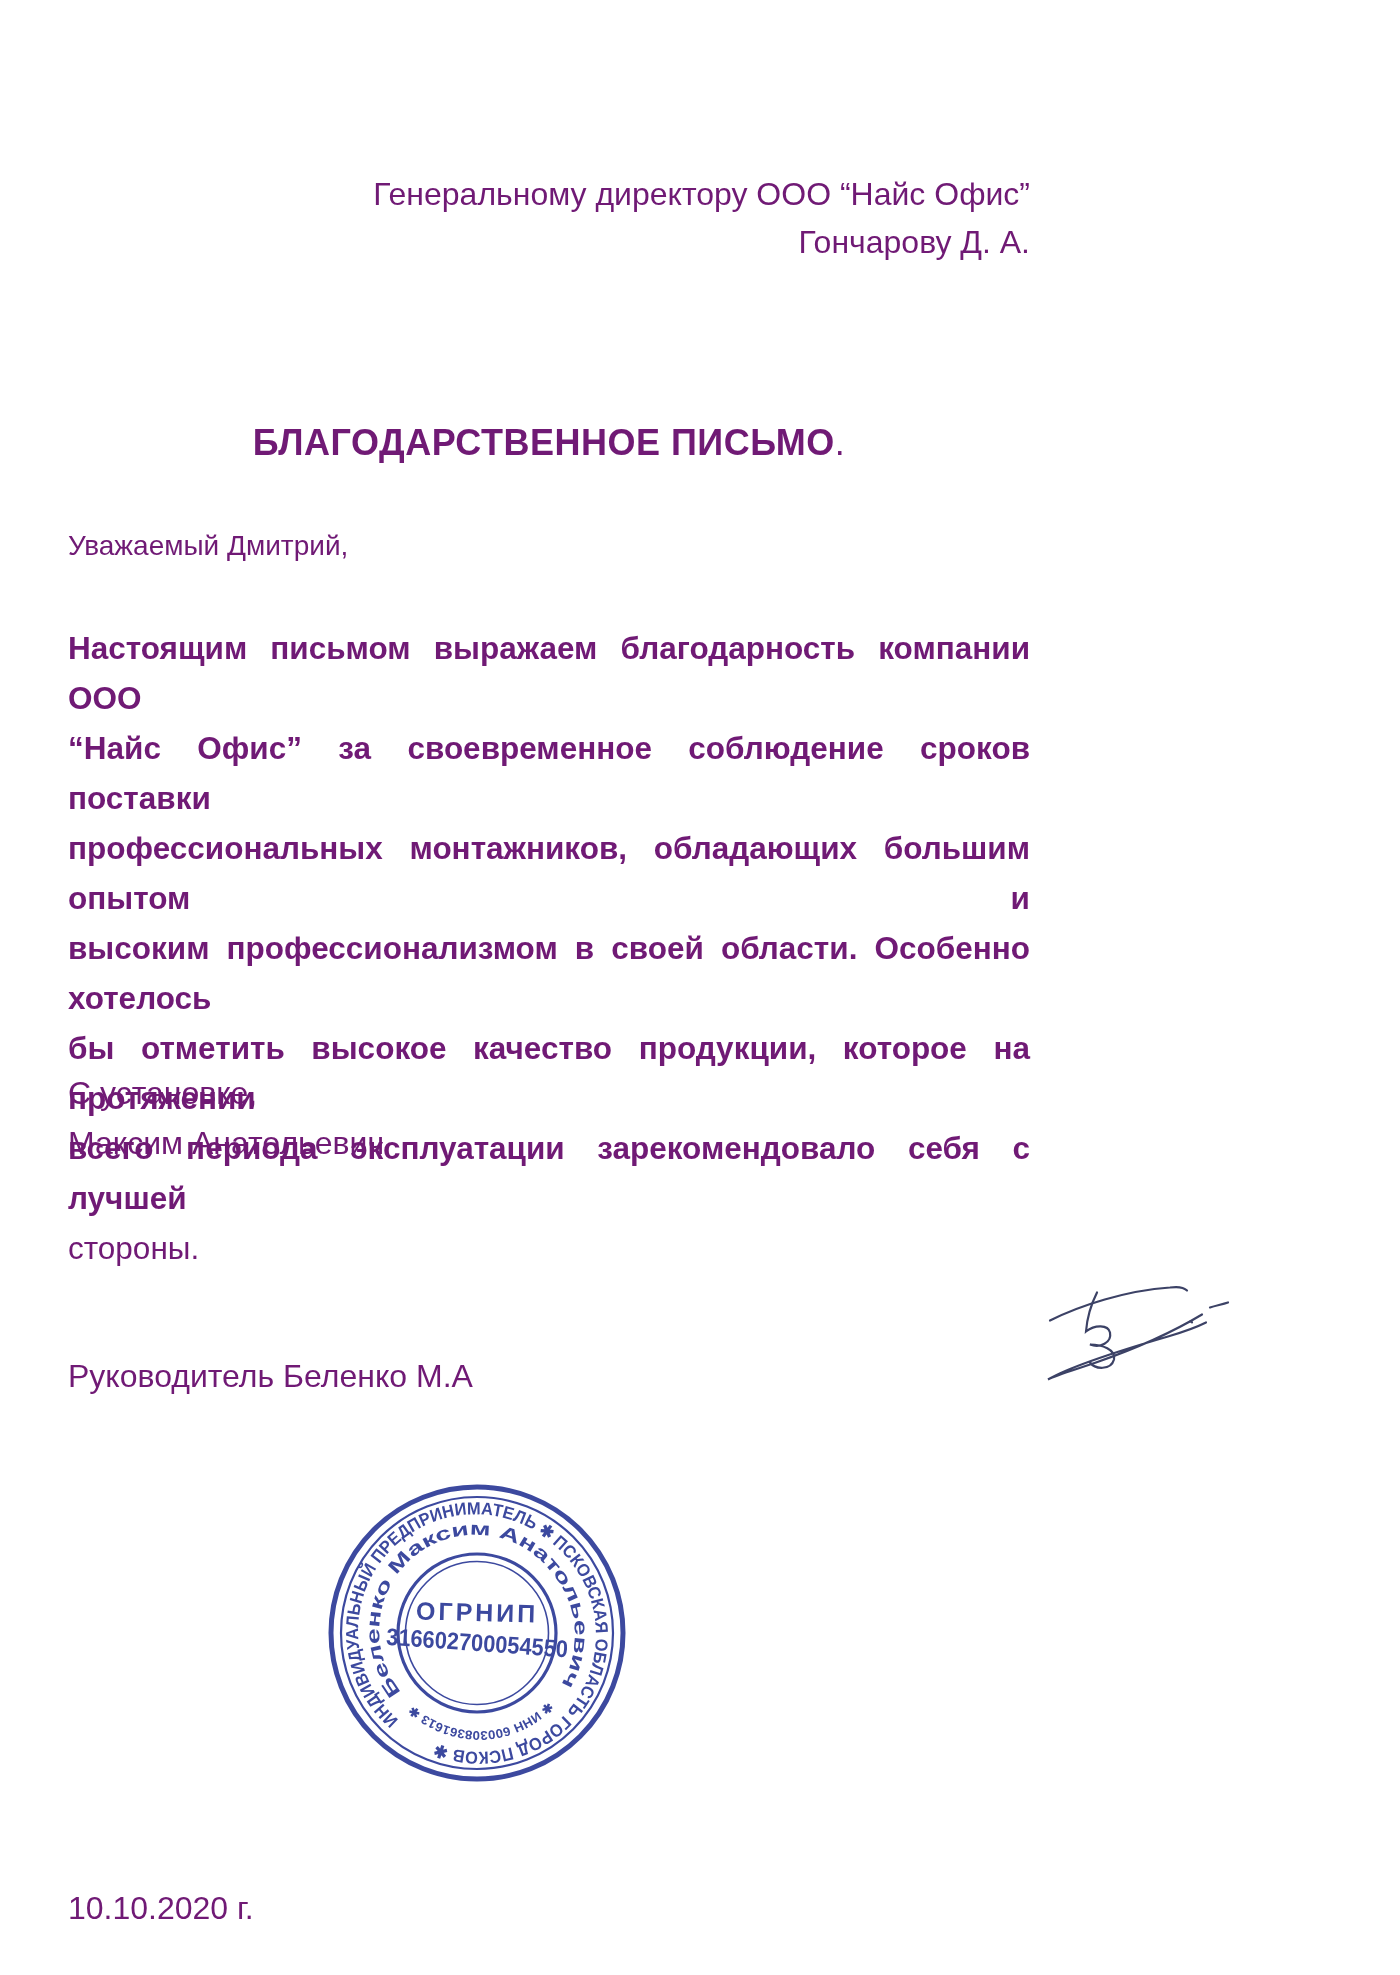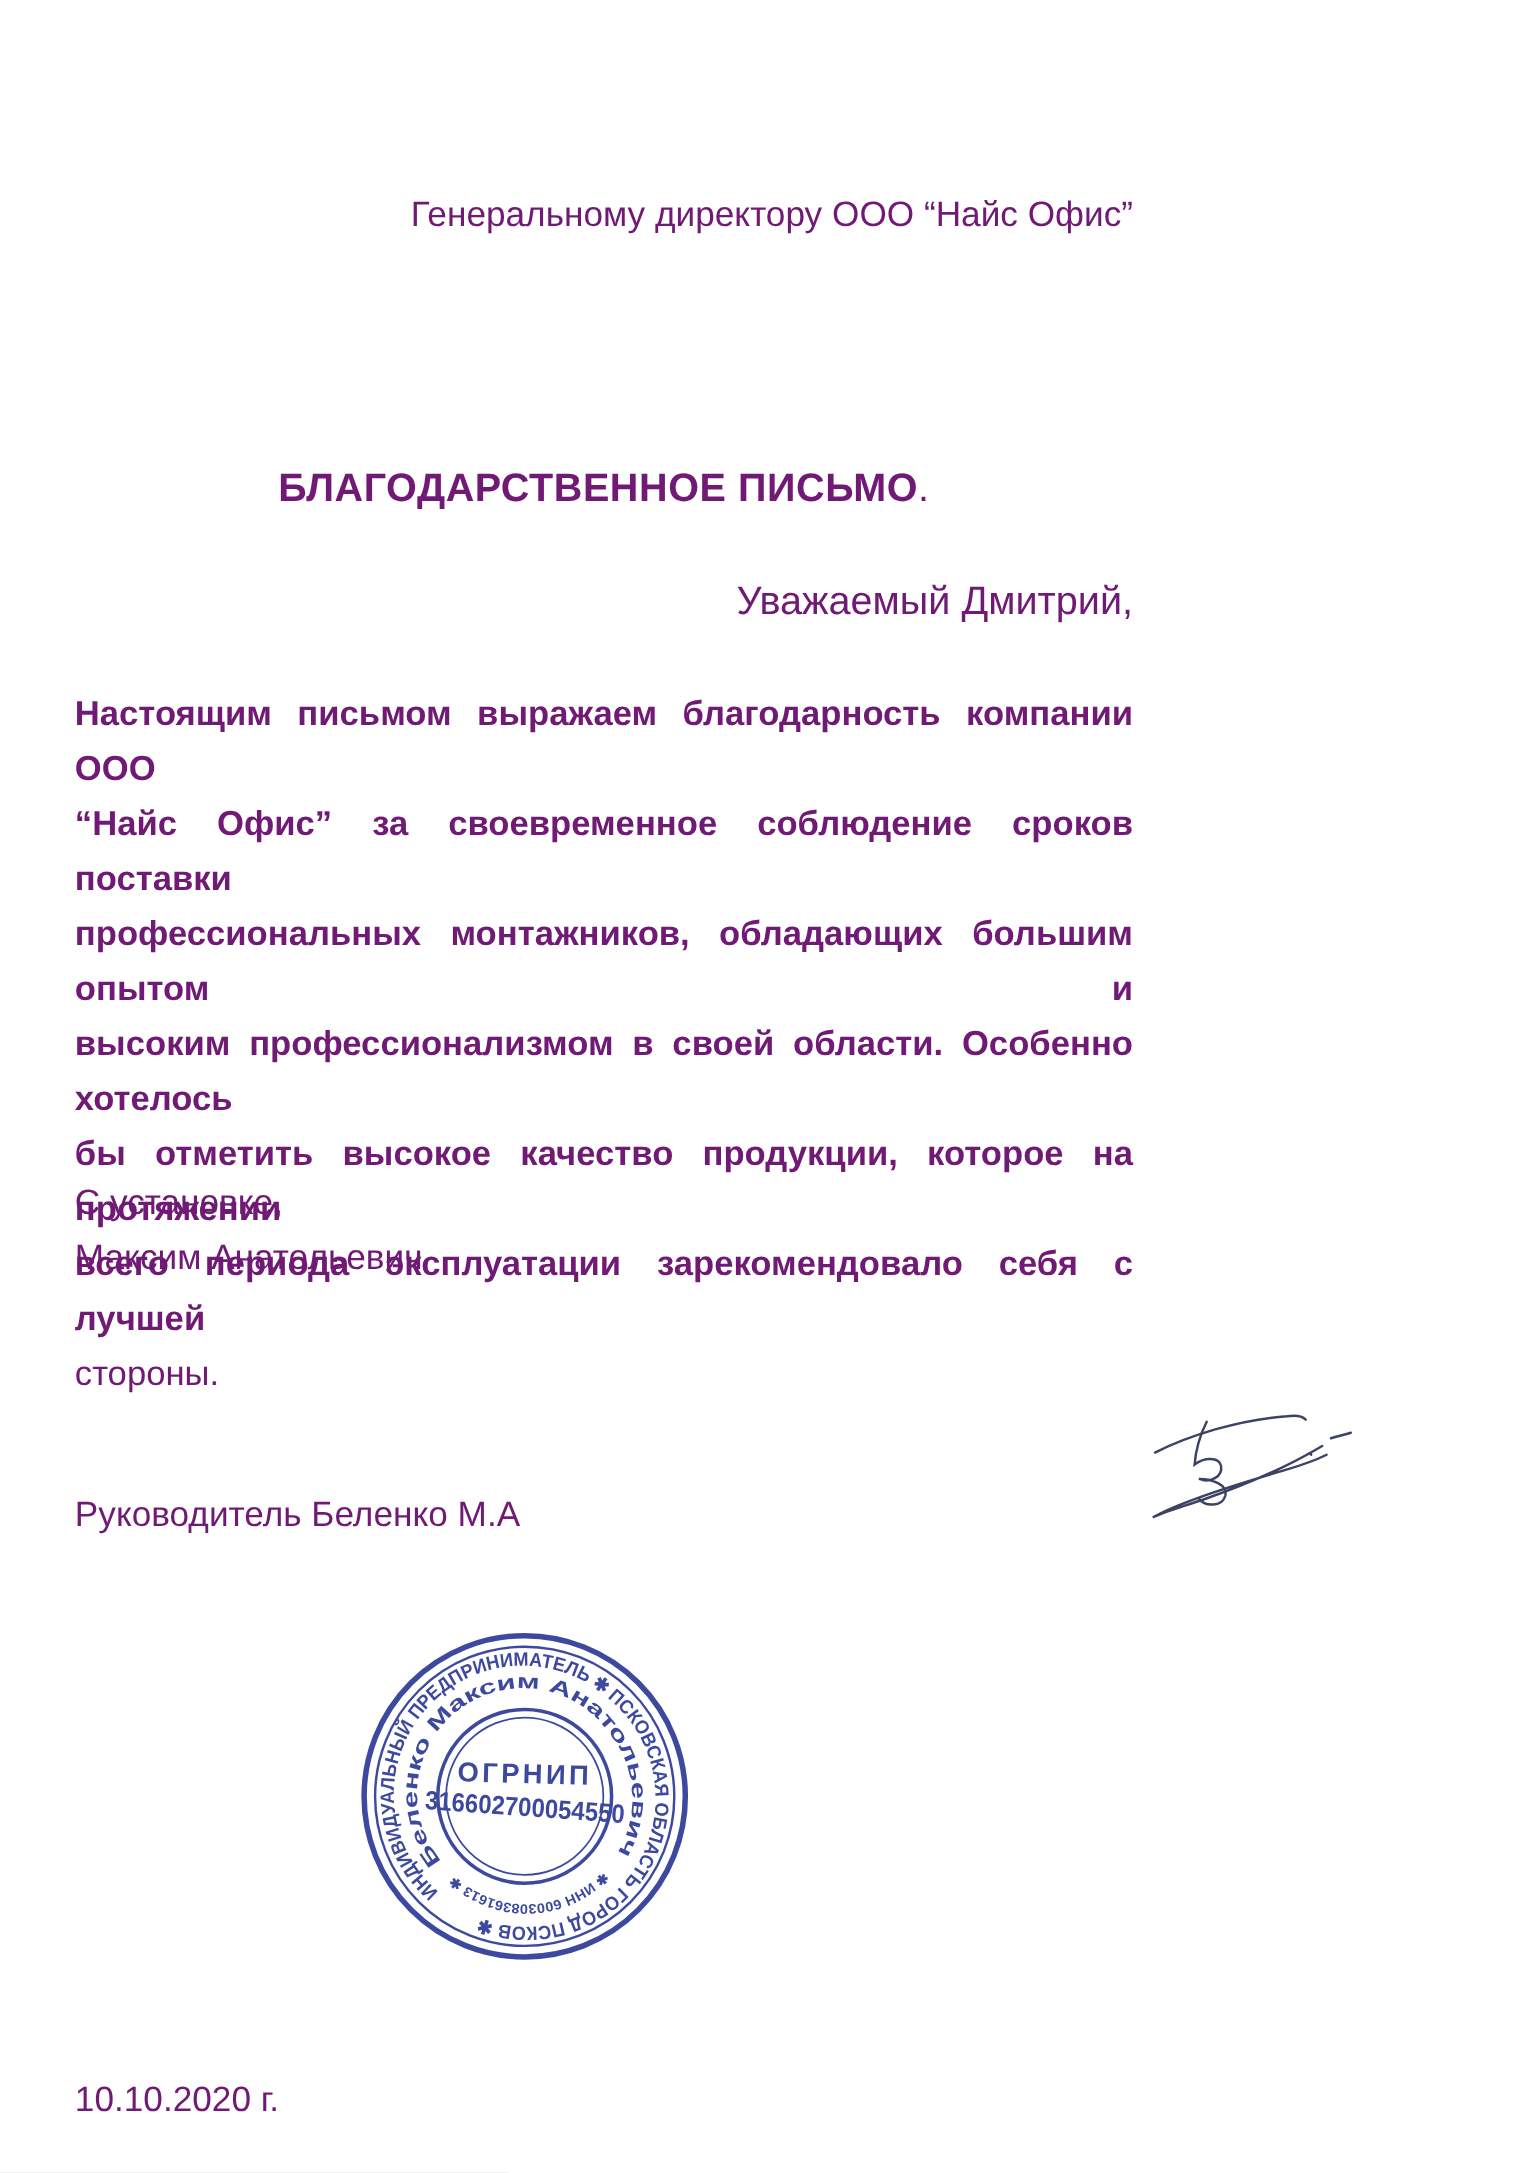--- a/index.html
+++ b/index.html
@@ -18,21 +18,21 @@
     text-align: right; font-size: 32px; line-height: 48px;
   }
   .doc-title {
     position: absolute; left: 68px; top: 419px; width: 962px;
     text-align: center; font-size: 36px; font-weight: 700; line-height: 48px;
     letter-spacing: 0.5px;
   }
   .doc-title .title-period { font-weight: 400; }
   .salutation {
     position: absolute; left: 68px; top: 521px; width: 962px;
-    text-align: right; font-size: 36px; line-height: 50px;
+    text-align: left; font-size: 28px; line-height: 50px;
   }
   .body-block {
     position: absolute; left: 68px; top: 623px; width: 962px;
     font-size: 31.5px; line-height: 50px;
   }
   .jline { text-align: justify; text-align-last: justify; font-weight: bold; }
   .jline-last { text-align: left; }
   .closing {
     position: absolute; left: 68px; top: 1068px; width: 962px;
     font-size: 32px; line-height: 50px;
@@ -50,20 +50,21 @@
   .stamp-svg text { font-family: "Liberation Sans", sans-serif; }
   .stamp-name { font-family: "DejaVu Serif", serif; }
 </style>
 </head>
 <body>
 
 <div class="page">
 
   <div class="recipient">
     <div>Генеральному директору ООО “Найс Офис”</div>
+    <div>Гончарову Д. А.</div>
   </div>
 
   <div class="doc-title"><span>БЛАГОДАРСТВЕННОЕ ПИСЬМО</span><span class="title-period">.</span></div>
 
   <div class="salutation">Уважаемый Дмитрий,</div>
 
   <div class="body-block">
     <div class="jline">Настоящим письмом выражаем благодарность компании ООО</div>
     <div class="jline">“Найс Офис” за своевременное соблюдение сроков поставки</div>
     <div class="jline">профессиональных монтажников, обладающих большим опытом и</div>

